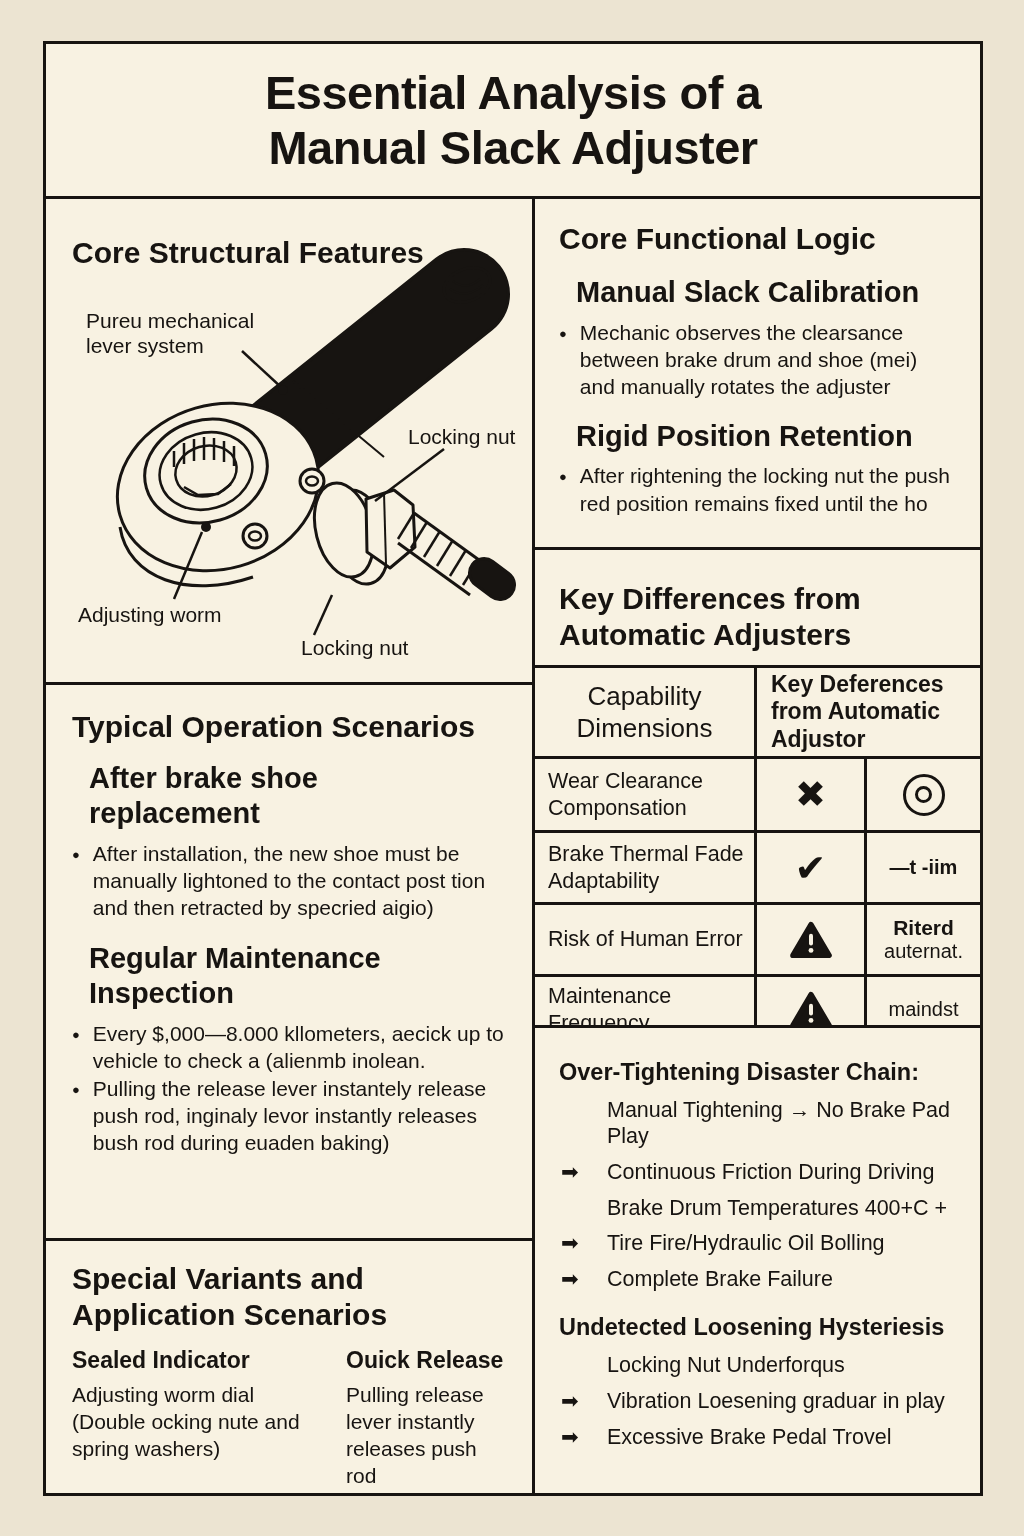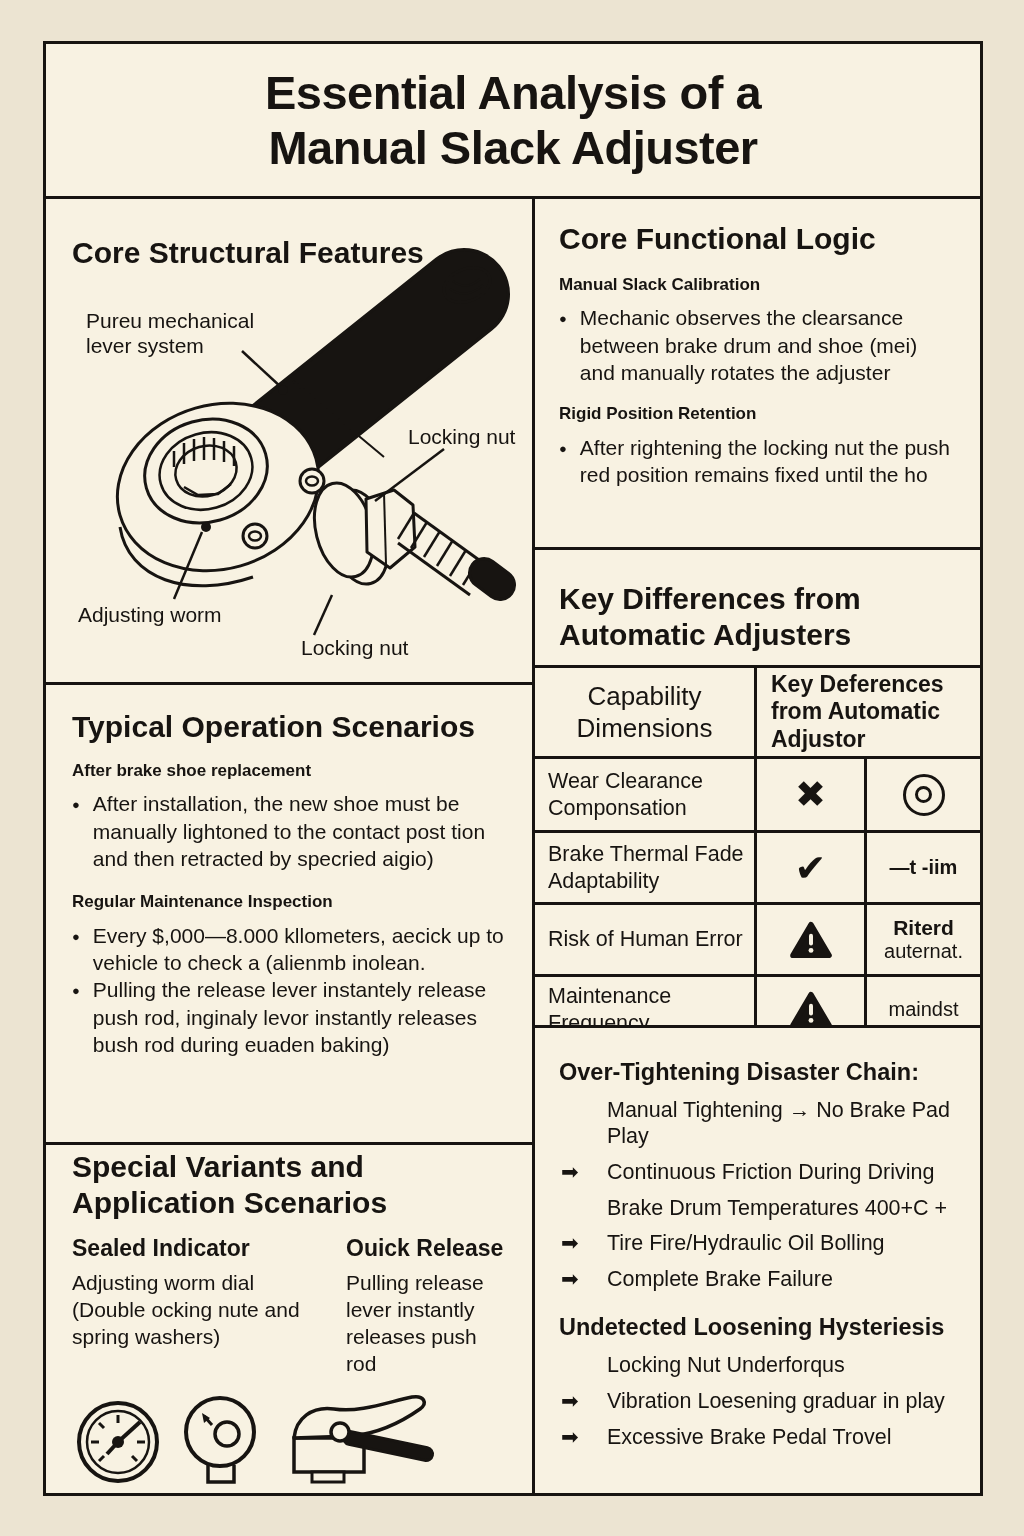--- a/index.html
+++ b/index.html
@@ -23,38 +23,38 @@
     display:flex;flex-direction:column;justify-content:center;align-items:center;
     text-align:center;flex:0 0 auto;
   }
   .title-line{font-size:47px;font-weight:700;line-height:1.18;letter-spacing:-0.5px;}
   
   .columns{flex:1;display:flex;min-height:0;}
   .col-left{width:489px;box-sizing:border-box;border-right:3px solid #171411;display:flex;flex-direction:column;flex:0 0 auto;}
   .col-right{flex:1;display:flex;flex-direction:column;min-width:0;}
   .sec{box-sizing:border-box;overflow:hidden;}
   h2{font-size:30px;font-weight:700;margin:0;line-height:1.2;}
-  h3{font-size:17px;font-weight:700;margin:0;line-height:1.2;}
+  h3{font-size:29px;font-weight:700;margin:17px;line-height:1.2;}
   
   .sec-structural{height:486px;border-bottom:3px solid #171411;position:relative;flex:0 0 auto;}
   .sec-structural h2{position:absolute;left:26px;top:36px;z-index:3;}
   .diagram-svg{position:absolute;left:0;top:0;width:486px;height:483px;z-index:1;}
   .dlabel{position:absolute;z-index:2;font-size:21px;line-height:1.18;white-space:nowrap;}
   .lbl-lever{left:40px;top:110px;}
   .lbl-nut-top{left:362px;top:226px;}
   .lbl-worm{left:32px;top:404px;}
   .lbl-nut-bottom{left:255px;top:437px;}
   
-  .sec-operation{height:460px;border-bottom:3px solid #171411;padding:24px 26px;flex:0 0 auto;}
+  .sec-operation{height:556px;border-bottom:3px solid #171411;padding:24px 26px;flex:0 0 auto;}
   .op-group h3{margin-top:20px;margin-bottom:9px;}
   .op-group:first-of-type h3{margin-top:16px;}
   .bullet-row{display:flex;gap:13px;font-size:21px;line-height:1.3;}
   .bullet{flex:0 0 auto;font-size:13px;padding-top:7px;}
   
-  .sec-variants{flex:1;padding:4px 26px;}
+  .sec-variants{flex:1;padding:20px 26px;}
   .sec-variants h2{line-height:1.2;max-width:340px;}
   .variant-cols{display:flex;gap:26px;margin-top:14px;}
   .variant-col1{width:248px;flex:0 0 auto;}
   .variant-col2{flex:1;}
   .variant-col h4{font-size:23px;font-weight:700;margin:0 0 8px;}
   .variant-col .vtxt{font-size:21px;line-height:1.28;}
   .variant-icons{display:flex;align-items:flex-end;margin-top:14px;}
   .vicon{flex:0 0 auto;}
   .vicon + .vicon{margin-left:16px;}
   .vicon-lever{margin-left:56px;}

